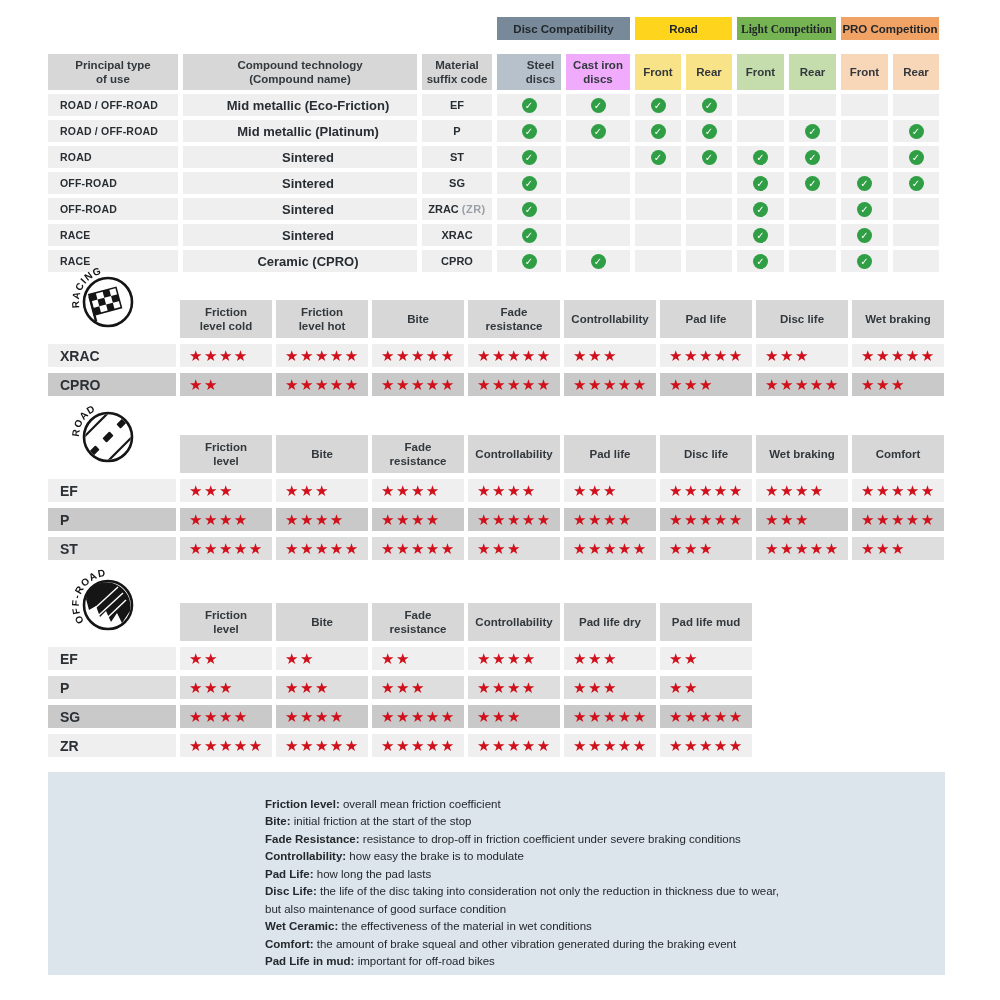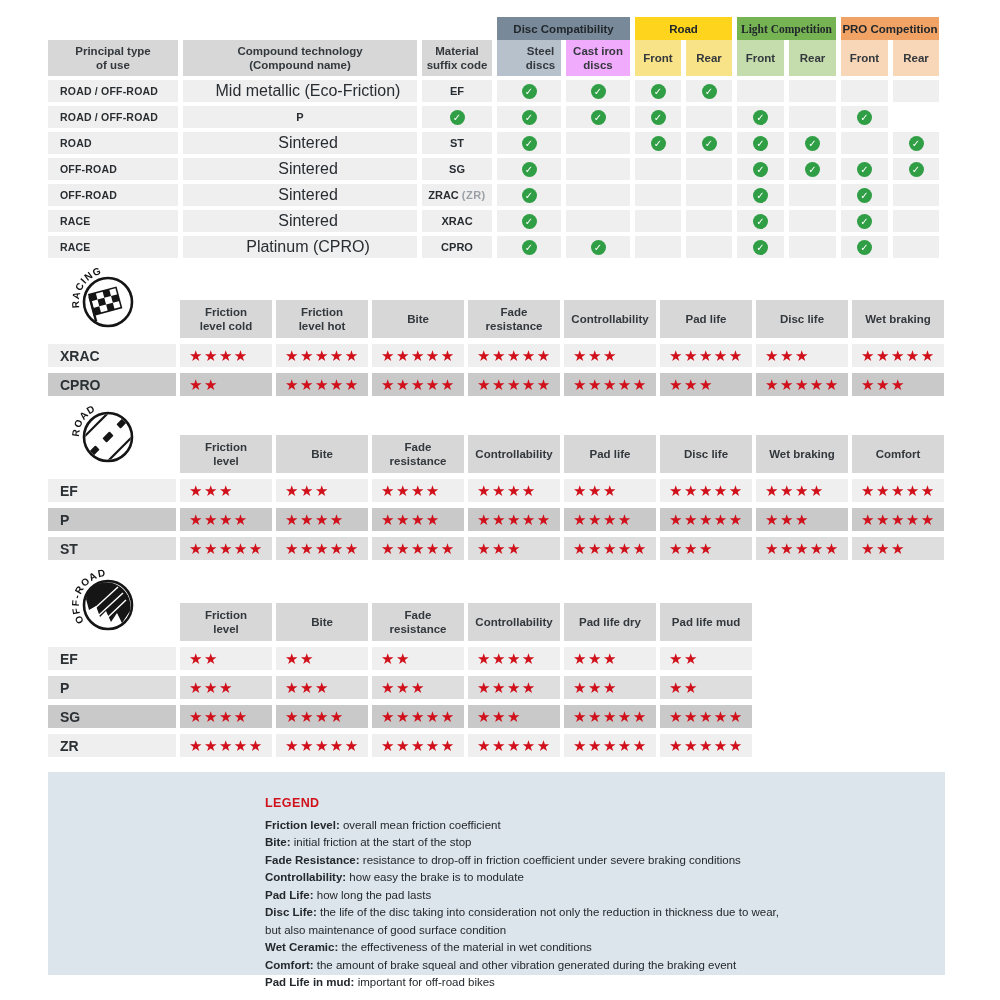--- a/index.html
+++ b/index.html
@@ -2,31 +2,31 @@
 <html style="--star-red: #d0111c; --check-green: #2f9e45; --header-gray: #d7d7d7; --row-light: #efefef; --row-mid: #dedede; --row-dark: #c9c9c9; --compat-row-bg: #efefef; --legend-bg: #dce5eb; --text-dark: #282d32;"><head>
 <meta charset="utf-8">
 <style>
   html,body{margin:0;padding:0;background:#fff;}
   body{font-family:"Liberation Sans","DejaVu Sans",sans-serif;color:var(--text-dark,#282d32);}
   .page{position:relative;width:1000px;height:1000px;background:#fff;overflow:hidden;}
 
   
   .compat{position:absolute;left:48px;top:17px;}
   .compat-grid{display:grid;grid-template-columns:130px 234px 70px 64px 64px 46px 46px 47px 47px 47px 46px;column-gap:5px;}
-  .grouprow{margin-bottom:0;}
+  .grouprow{margin-bottom:14px;}
   .group-spacer{grid-column:span 3;}
   .group-cell{grid-column:span 2;height:23px;display:flex;align-items:center;justify-content:center;
     font-size:11.5px;font-weight:700;color:#22272b;}
   .headrow-c .head-cell,.head-cell{height:36px;display:flex;align-items:center;justify-content:center;
     text-align:center;white-space:pre-line;font-size:11.5px;font-weight:700;line-height:1.25;color:#33383d;}
   .head-cell.main{background:var(--header-gray);}
   .compat-row{margin-top:4px;}
   .cell{height:22px;background:var(--compat-row-bg);display:flex;align-items:center;justify-content:center;font-size:11px;}
   .cell.use{justify-content:flex-start;padding-left:12px;font-size:10.5px;font-weight:600;letter-spacing:.2px;text-align:center;}
-  .cell.compound{font-weight:400;font-size:16px;padding-left:16px;}
+  .cell.compound{font-weight:700;font-size:13px;padding-left:16px;}
   .cell.code{font-weight:700;font-size:11px;}
   .code-note{color:#9aa0a6;font-weight:600;margin-left:3px;letter-spacing:.5px;}
   .check-icon{width:15px;height:15px;border-radius:50%;background:var(--check-green);color:#fff;
     font-size:10px;font-weight:700;display:flex;align-items:center;justify-content:center;}
 
   
   .rsec{position:absolute;left:48px;}
   .rating-grid{display:grid;grid-template-columns:128px repeat(var(--n,8),92px);column-gap:4px;}
   .rhead{height:38px;background:var(--header-gray);display:flex;align-items:center;justify-content:center;
     text-align:center;white-space:pre-line;font-size:11.5px;font-weight:700;line-height:1.25;color:#33383d;}
@@ -97,20 +97,21 @@
           <div class="cell check">
             <span class="check-icon">✓</span>
           </div>
           <div class="cell check"></div>
           <div class="cell check"></div>
           <div class="cell check"></div>
           <div class="cell check"></div>
         </div>
         <div class="compat-grid compat-row">
           <div class="cell use">ROAD / OFF-ROAD</div>
+          <div class="cell compound">Mid metallic (Platinum)</div>
           <div class="cell code">P</div>
           <div class="cell check">
             <span class="check-icon">✓</span>
           </div>
           <div class="cell check">
             <span class="check-icon">✓</span>
           </div>
           <div class="cell check">
             <span class="check-icon">✓</span>
           </div>
@@ -207,21 +208,21 @@
             <span class="check-icon">✓</span>
           </div>
           <div class="cell check"></div>
           <div class="cell check">
             <span class="check-icon">✓</span>
           </div>
           <div class="cell check"></div>
         </div>
         <div class="compat-grid compat-row">
           <div class="cell use">RACE</div>
-          <div class="cell compound">Platinum (CPRO)</div>
+          <div class="cell compound">Ceramic (CPRO)</div>
           <div class="cell code">CPRO</div>
           <div class="cell check">
             <span class="check-icon">✓</span>
           </div>
           <div class="cell check">
             <span class="check-icon">✓</span>
           </div>
           <div class="cell check"></div>
           <div class="cell check"></div>
           <div class="cell check">
@@ -425,21 +426,20 @@
           <div class="rstars shade-light">★★★★★</div>
           <div class="rstars shade-light">★★★★★</div>
           <div class="rstars shade-light">★★★★★</div>
           <div class="rstars shade-light">★★★★★</div>
           <div class="rstars shade-light">★★★★★</div>
         </div>
       </div>
   </section>
 
   <div class="legend">
-    <div class="legend-title">LEGEND</div>
     <div>
         <div class="legend-line"><span class="lterm">Friction level: </span><span>overall mean friction coefficient</span></div>
         <div class="legend-line"><span class="lterm">Bite: </span><span>initial friction at the start of the stop</span></div>
         <div class="legend-line"><span class="lterm">Fade Resistance: </span><span>resistance to drop-off in friction coefficient under severe braking conditions</span></div>
         <div class="legend-line"><span class="lterm">Controllability: </span><span>how easy the brake is to modulate</span></div>
         <div class="legend-line"><span class="lterm">Pad Life: </span><span>how long the pad lasts</span></div>
         <div class="legend-line"><span class="lterm">Disc Life: </span><span>the life of the disc taking into consideration not only the reduction in thickness due to wear,</span></div>
         <div class="legend-line"><span>but also maintenance of good surface condition</span></div>
         <div class="legend-line"><span class="lterm">Wet Ceramic: </span><span>the effectiveness of the material in wet conditions</span></div>
         <div class="legend-line"><span class="lterm">Comfort: </span><span>the amount of brake squeal and other vibration generated during the braking event</span></div>

